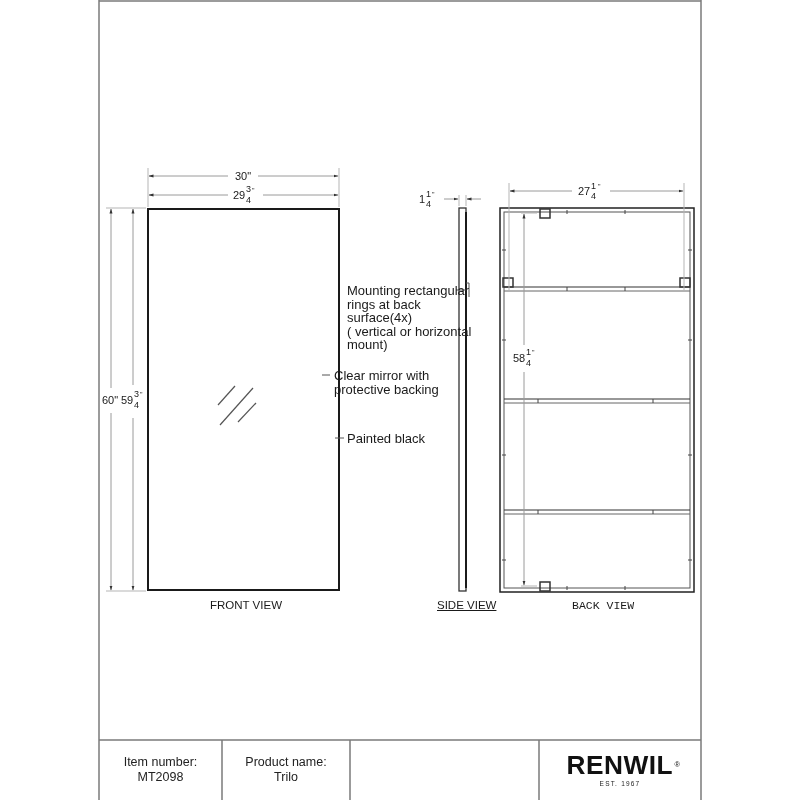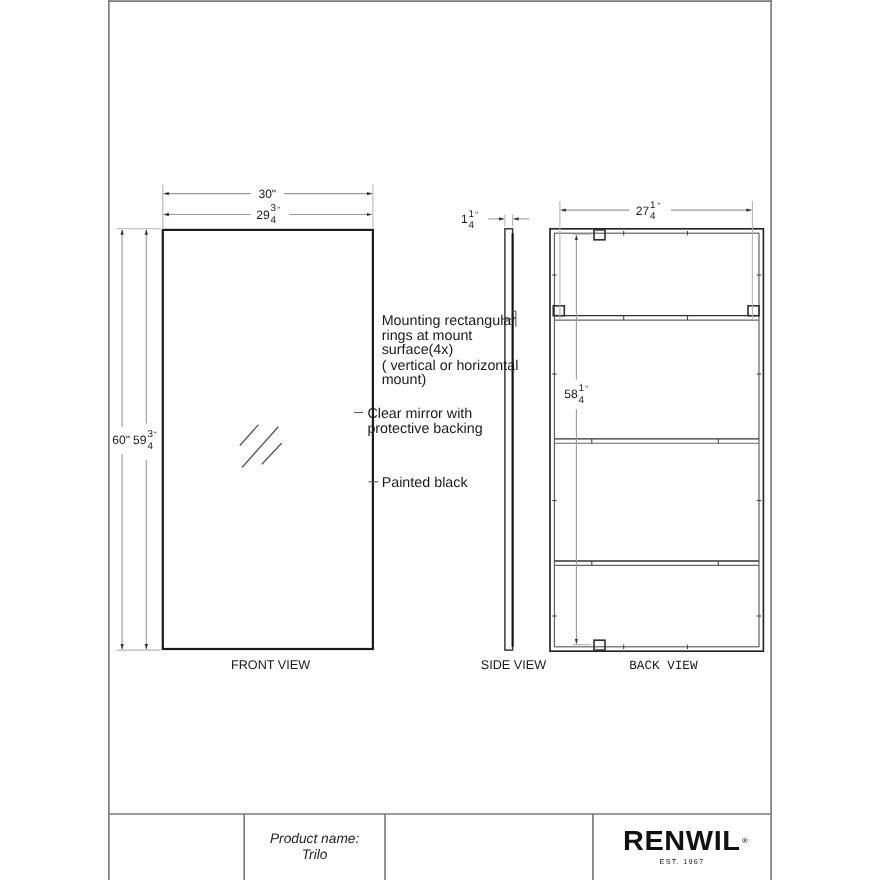--- a/index.html
+++ b/index.html
@@ -172,40 +172,44 @@
       <text x="513" y="362" font-size="11">58</text>
       <text x="526" y="355" font-size="9">1</text>
       <text x="526" y="366" font-size="9">4</text>
       <text x="532" y="355" font-size="7">"</text>
     </g>
   </svg>
 
   
   <div class="note" style="left:347px; top:284px;">
     <div>Mounting rectangular</div>
-    <div>rings at mount</div>
+    <div>rings at back</div>
     <div>surface(4x)</div>
     <div>( vertical or horizontal</div>
     <div>mount)</div>
   </div>
   <div class="note" style="left:334px; top:369px;">
     <div>Clear mirror with</div>
     <div>protective backing</div>
   </div>
   <div class="note" style="left:347px; top:432px;">
     <div>Painted black</div>
   </div>
 
   
   <div class="view-label" style="left:210px; top:599px;text-align:center;">FRONT VIEW</div>
-  <div class="view-label" style="left:437px; top:599px;">SIDE VIEW</div>
+  <div class="view-label" style="left:437px; top:599px;text-decoration:underline;">SIDE VIEW</div>
   <div class="view-label" style="left:572px; top:599px;font-family:Liberation Mono, monospace;">BACK VIEW</div>
 
   
-  <div class="cell" style="left:222px; width:128px;font-style:italic;">
+  <div class="cell" style="left:99px; width:123px;">
+    <div>Item number:</div>
+    <div>MT2098</div>
+  </div>
+  <div class="cell" style="left:222px; width:128px;">
     <div>Product name:</div>
     <div>Trilo</div>
   </div>
   <div class="logo">
     <div class="logo-word">
       <span>RENWIL</span>
       <span class="logo-reg">®</span>
     </div>
     <div class="logo-est">EST. 1967</div>
   </div>

